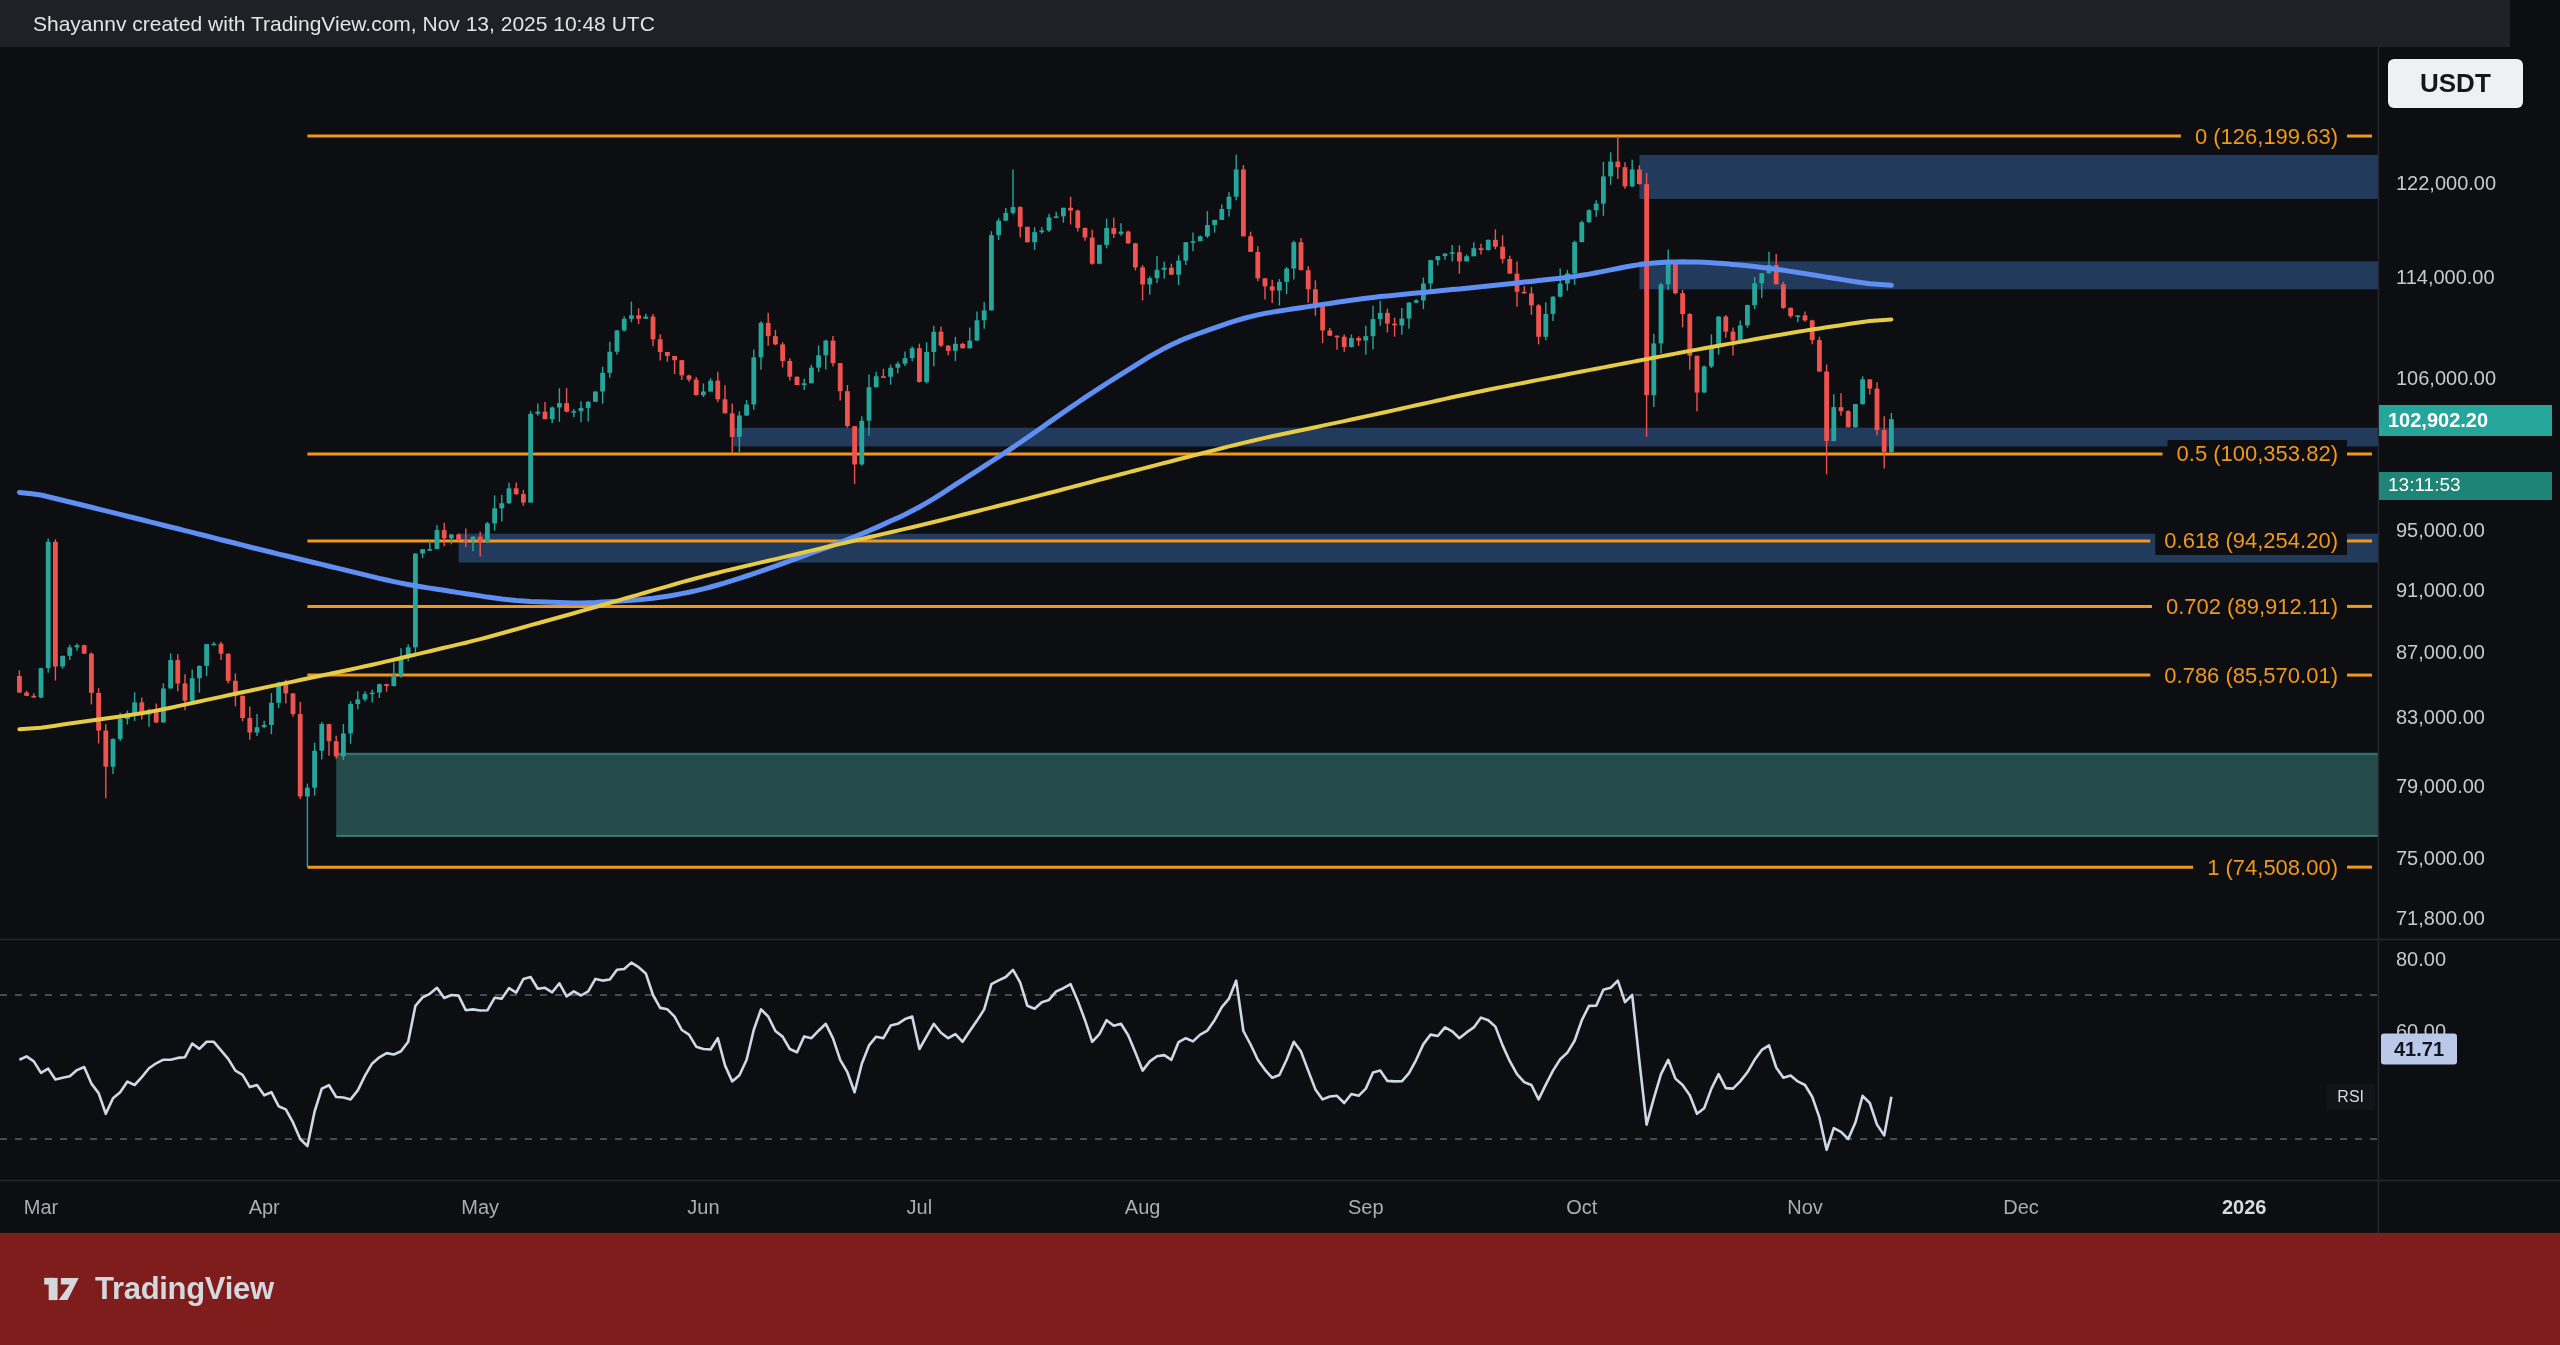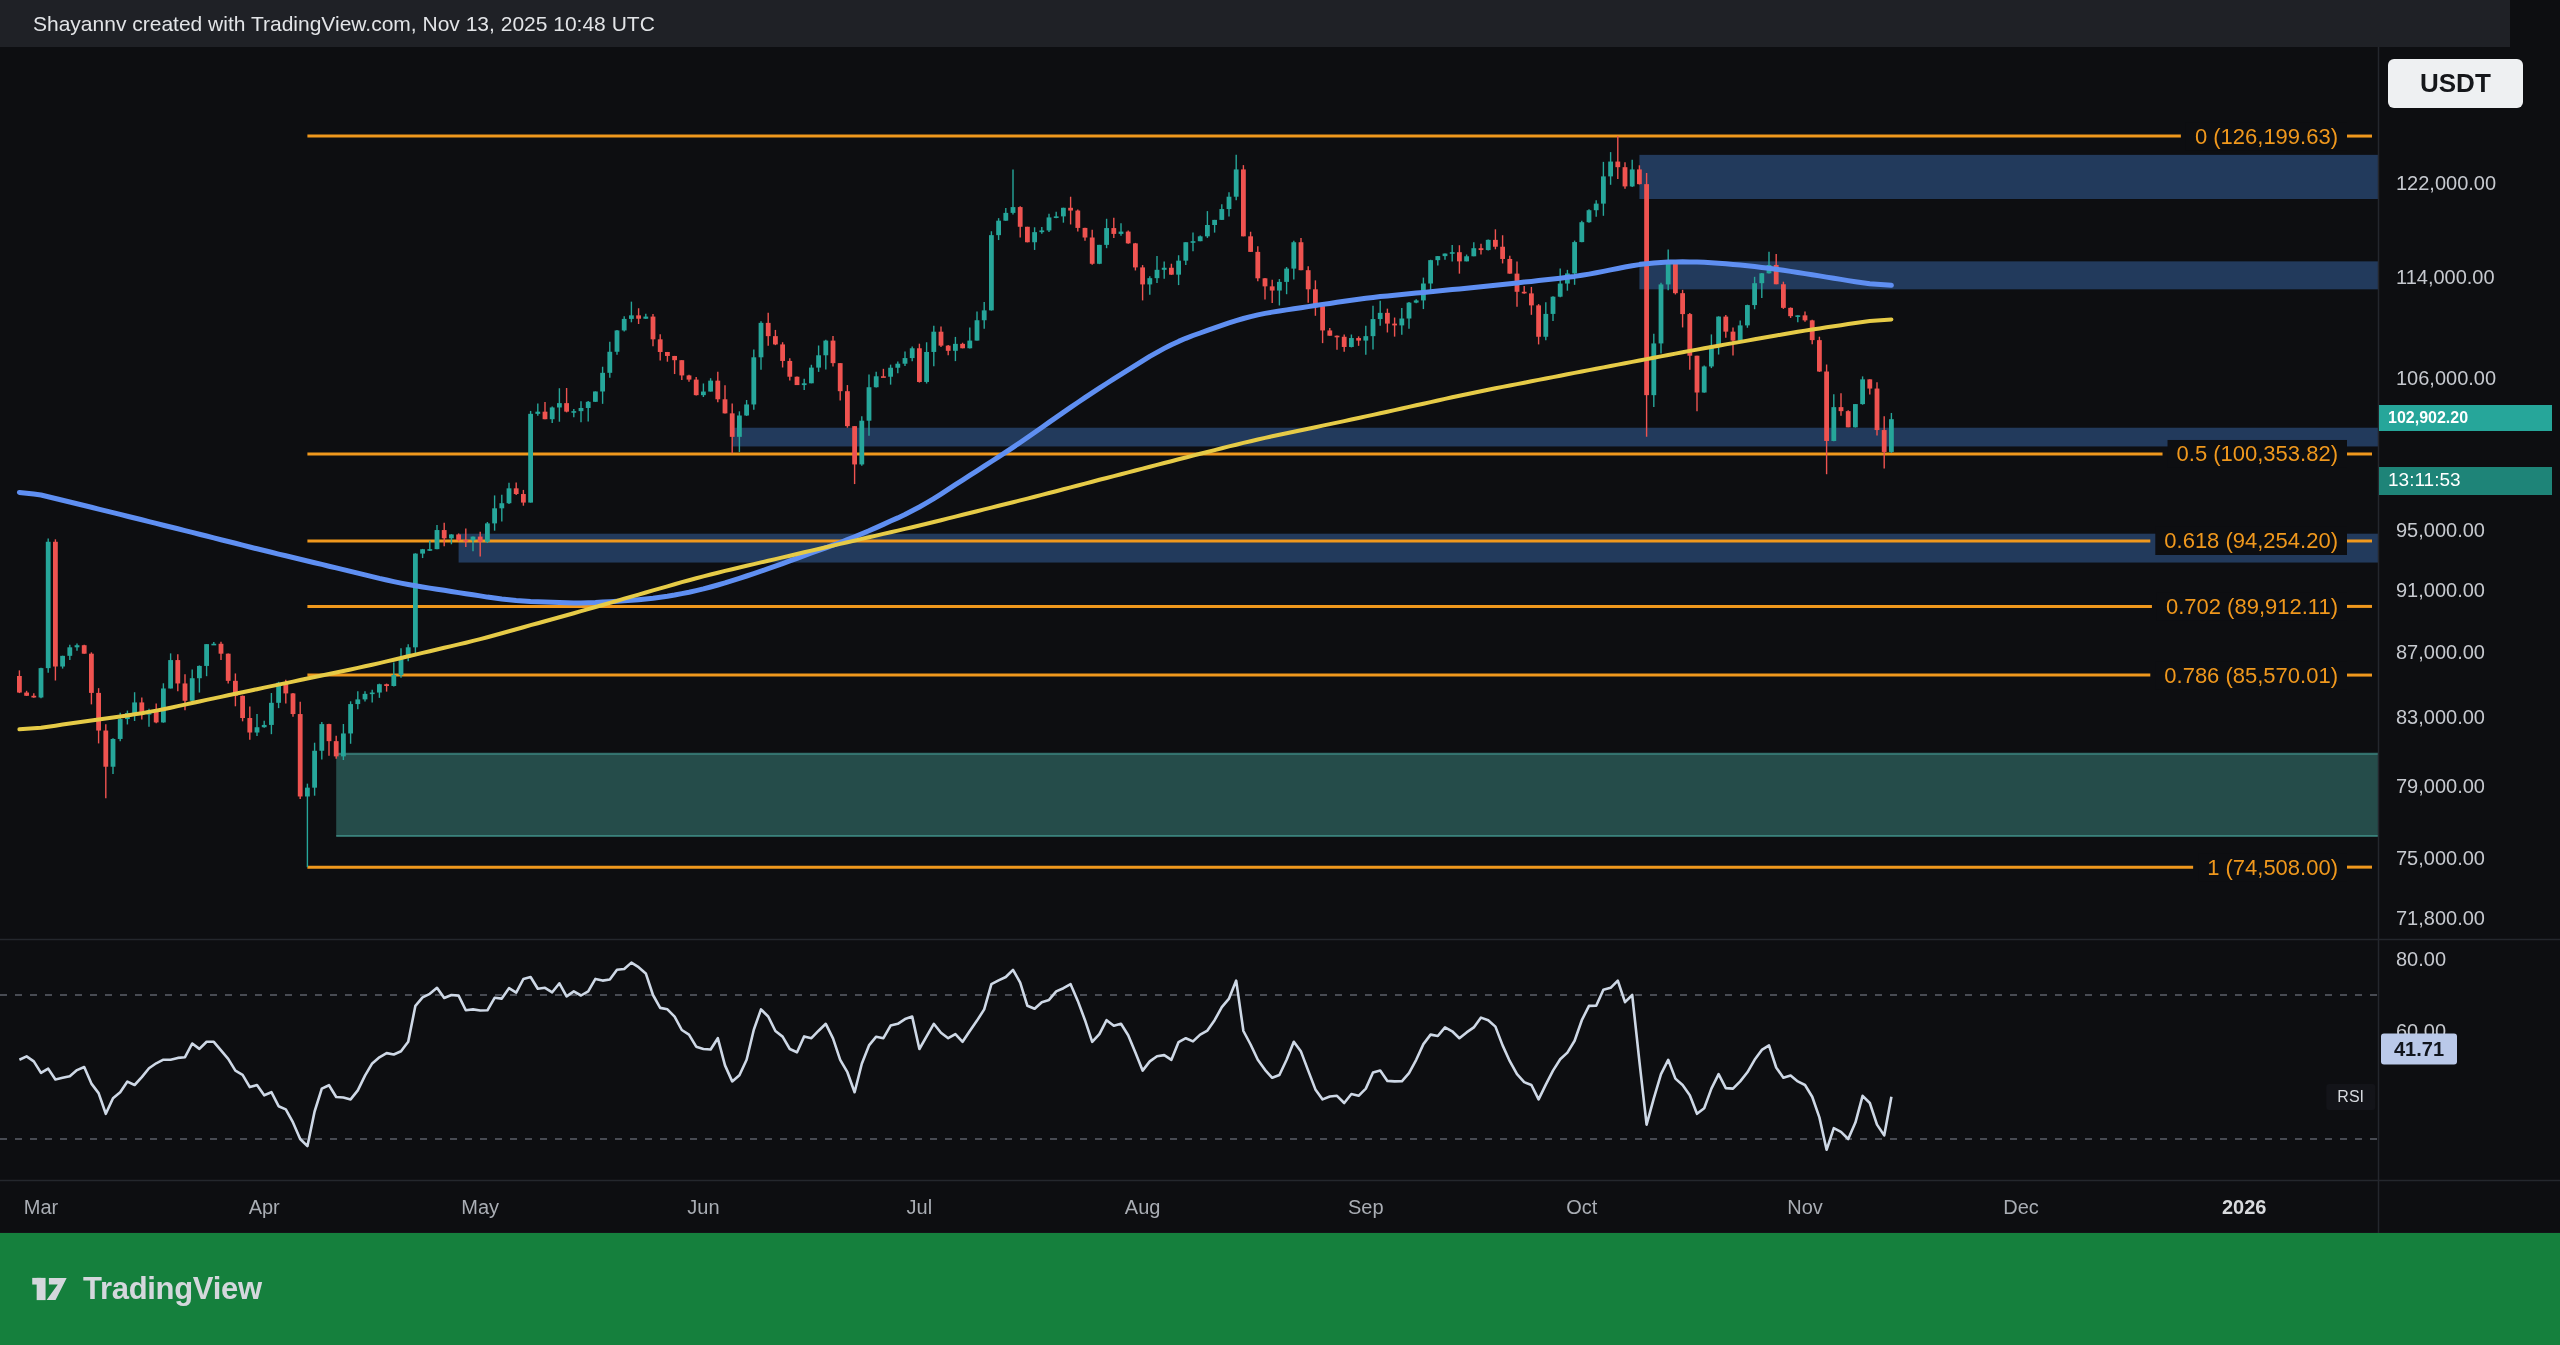--- a/index.html
+++ b/index.html
@@ -6,28 +6,28 @@
   html,body { background:#0d0e11; }
   body { font-family:"Liberation Sans", sans-serif; }
   .page { position:relative; width:2560px; height:1345px; background:#0d0e11; overflow:hidden; }
   #chart-svg { position:absolute; top:0; left:0; z-index:1; }
   #chart-svg text { font-family:"Liberation Sans", sans-serif; }
   .header { position:absolute; top:0; left:0; width:2510px; height:47px; background:#1f2126;
             display:flex; align-items:center; padding-left:33px; font-size:21px; color:#e2e4e7; z-index:5; }
   .usdt-btn { position:absolute; top:59px; left:2388px; background:#eef0f2; color:#15171b;
               font-size:26px; font-weight:600; padding:9px 32px; border-radius:6px; z-index:4; }
   .price-badge { position:absolute; left:2379px; width:173px; z-index:4; }
-  .price-row { background:#26a69a; color:#ffffff; font-size:16px; font-weight:600; padding:4px 0 4px 9px; }
+  .price-row { background:#26a69a; color:#ffffff; font-size:20px; font-weight:600; padding:4px 0 4px 9px; }
   .countdown-row { background:#1e8478; color:#ffffff; font-size:19px; padding:2px 0 4px 9px;margin-top:36px; }
   .rsi-name { position:absolute; left:2375px; transform:translate(-100%,-50%); background:rgba(19,21,26,0.92);
               color:#d6d9de; font-size:16px; padding:4px 11px; border-radius:3px; z-index:4; }
   .rsi-value { position:absolute; left:2381px; transform:translateY(-50%); background:#bac9e9;
                color:#11151d; font-size:20px; font-weight:600; padding:4px 13px; border-radius:3px; z-index:4; }
-  .footer { position:absolute; left:0; top:1233px; width:2560px; height:112px; background:#15803d;
-            display:flex; align-items:center; padding-left:30px; z-index:5; }
+  .footer { position:absolute; left:0; top:1233px; width:2560px; height:112px; background:#7f1d1d;
+            display:flex; align-items:center; padding-left:42px; z-index:5; }
   .brand { display:flex; align-items:center; gap:13px; }
   .brand-text { font-size:31px; font-weight:700; color:#d4d7dc; letter-spacing:-0.3px; }
 </style>
 </head>
 <body>
 
 <div class="page">
 
   <svg id="chart-svg" width="2560" height="1345">
       <defs>

